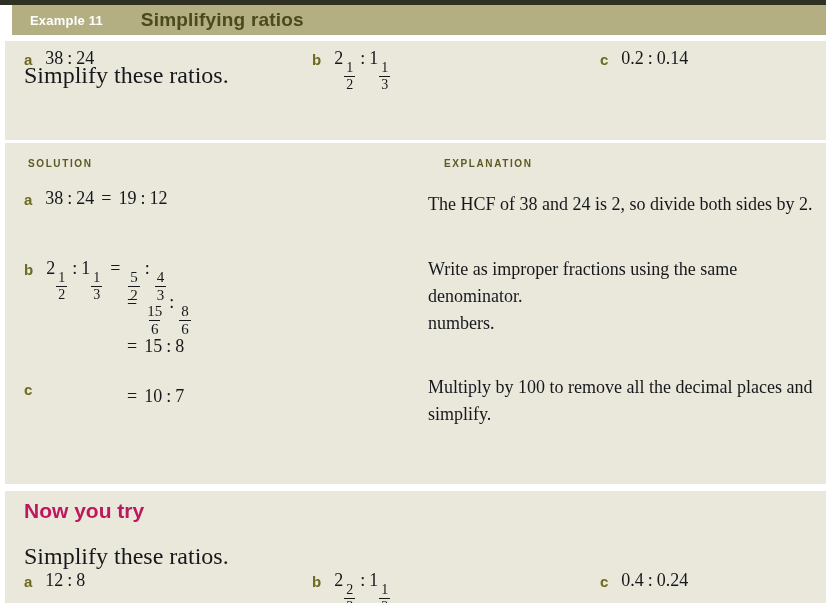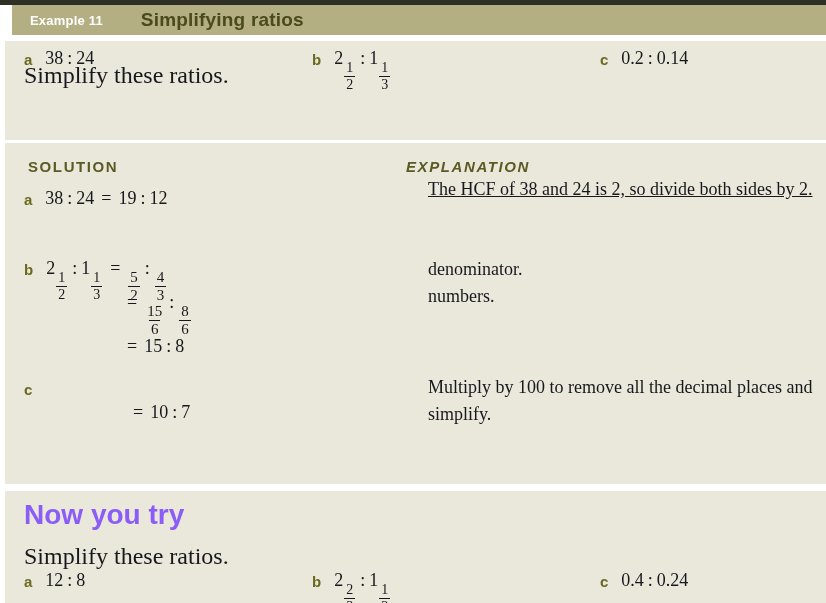--- a/index.html
+++ b/index.html
@@ -102,70 +102,70 @@
   .q-row .part-letter { margin-right: 13px; padding-top: 3px; }
   #q-a { left: 24px; }
   #q-b { left: 312px; }
   #q-c { left: 600px; }
 
   
   .col-heading {
     position: absolute;
     font-family: "Liberation Sans Narrow", "Liberation Sans", sans-serif;
     font-weight: bold;
-    font-size: 15px;
+    font-size: 10px;
     letter-spacing: 1.6px;
     color: #5b5a22;
   }
   #solution-heading    { left: 28px;  top: 158px; }
-  #explanation-heading { left: 406px; top: 158px; font-style: italic; }
+  #explanation-heading { left: 444px; top: 158px; }
 
   
   .sol-row {
     position: absolute;
     left: 24px;
     display: flex;
     align-items: flex-start;
   }
   .sol-row .part-letter { margin-right: 13px; padding-top: 3px; }
   #sol-a { top: 188px; }
   #sol-b { top: 258px; }
   #sol-c { top: 378px; }
 
   .sol-cont {
     position: absolute;
     left: 120px;
   }
   #sol-b2 { top: 292px; }
   #sol-b3 { top: 336px; }
-  #sol-c2 { top: 402px; margin-left: 6px; }
+  #sol-c2 { top: 386px; }
 
   
   .exp-para {
     position: absolute;
     left: 428px;
     width: 392px;
     font-family: "Liberation Serif", serif;
     font-size: 18px;
     line-height: 27px;
     color: #16181c;
   }
-  #exp-1 { top: 176px; text-decoration: underline; }
+  #exp-1 { top: 191px; }
   #exp-2 { top: 256px; }
   #exp-3 { top: 374px; }
 
   
   #nyt-heading {
     position: absolute;
     left: 24px;
     top: 499px;
     font-family: "Liberation Sans", sans-serif;
     font-weight: bold;
-    font-size: 28px;
-    color: #8b5cf6;
+    font-size: 21px;
+    color: #be185d;
   }
   #nyt-prompt {
     position: absolute;
     left: 24px;
     top: 543px;
   }
   .nyt-row {
     position: absolute;
     top: 570px;
     display: flex;
@@ -297,20 +297,21 @@
 <div class="sol-row" id="sol-c">
   <span class="part-letter">c</span>
 </div>
 
 <div class="sol-cont expr" id="sol-c2">
   <span class="eq">=</span><span>10</span><span class="ratio-colon">:</span><span>7</span>
 </div>
 
 <div class="exp-para" id="exp-1">The HCF of 38 and 24 is 2, so divide both sides by 2.</div>
 <div class="exp-para" id="exp-2">
+  <div>Write as improper fractions using the same</div>
   <div>denominator.</div>
   <div>numbers.</div>
 </div>
 <div class="exp-para" id="exp-3">Multiply by 100 to remove all the decimal places and simplify.</div>
 
 <div class="panel" id="nyt-panel"></div>
 
 <div id="nyt-heading">Now you try</div>
 <div class="prompt" id="nyt-prompt">Simplify these ratios.</div>
 

